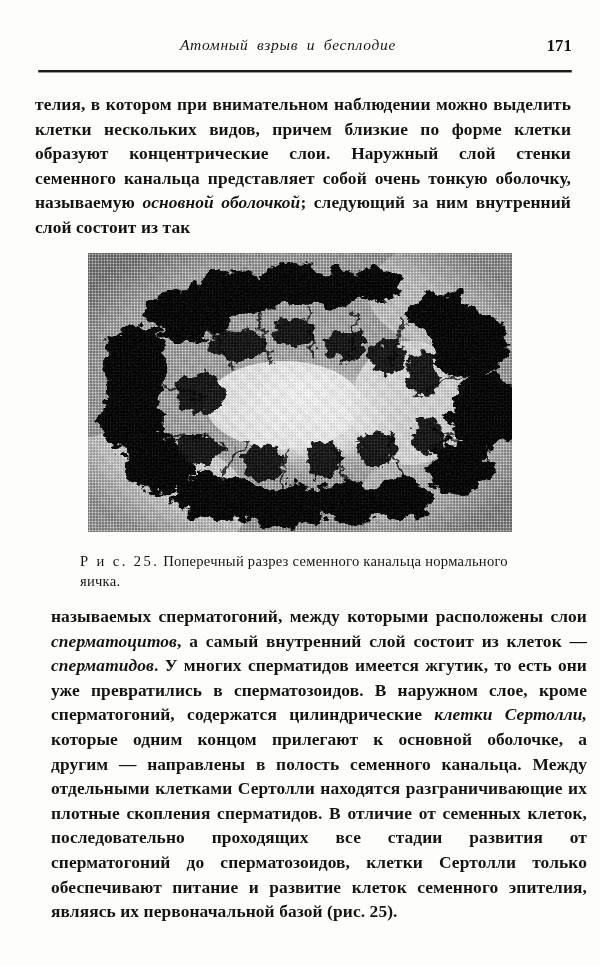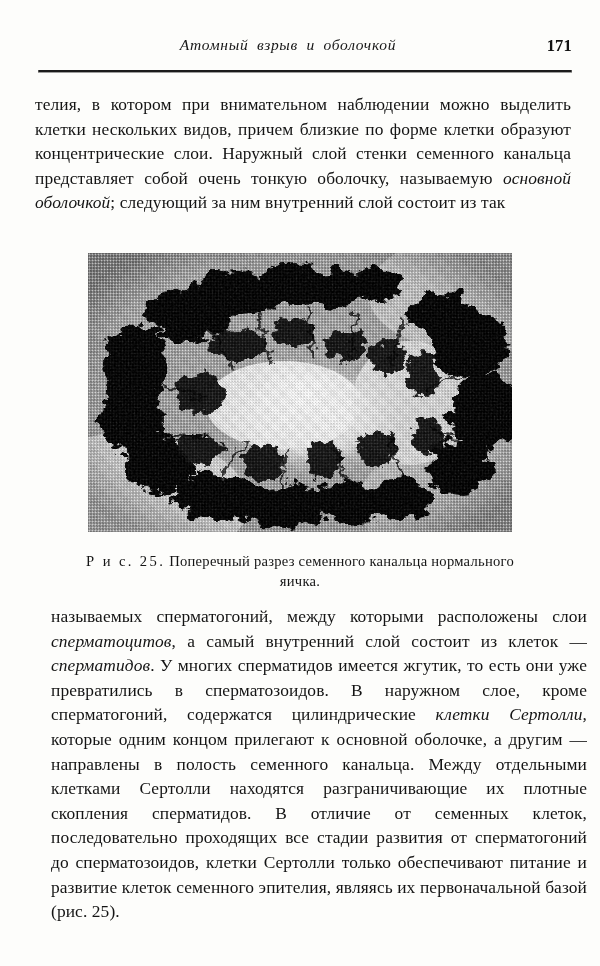--- a/index.html
+++ b/index.html
@@ -65,20 +65,21 @@
     width: 100%;
     height: 0.8px;
     background: rgba(40,40,40,0.45);
   }
 
   
   .body-col {
     position: absolute;
     left: 35px;
     width: 536px;
+    font-weight: bold;
   }
   .para {
     margin: 0;
     text-align: justify;
     text-align-last: left;
     font-size: 17.4px;
     line-height: 24.6px;
     letter-spacing: 0.1px;
     color: #141414;
     hyphens: manual;
@@ -132,37 +133,37 @@
     opacity: 0.5;
     mix-blend-mode: multiply;
   }
 
   
   .caption {
     position: absolute;
     left: 80px;
     top: 552px;
     width: 440px;
-    text-align: center;
+    text-align: left;
     font-size: 14.6px;
     line-height: 19.5px;
     letter-spacing: 0.25px;
     color: #151515;
   }
   .caption .rislabel {
     letter-spacing: 2.4px;
   }
 </style>
 </head>
 <body>
 
 <div class="page">
 
   <div class="header-zone">
-    <div class="running-head">Атомный взрыв и оболочкой</div>
+    <div class="running-head">Атомный взрыв и бесплодие</div>
     <div class="page-number">171</div>
   </div>
   <div class="head-rule"></div>
 
   <div class="body-col" id="para-top" style="top:92px;">
     <p class="para">телия, в котором при внимательном наблюдении можно выделить клетки нескольких видов, причем близкие по форме клетки образуют концентрические слои. Наружный слой стенки семенного канальца представляет собой очень тонкую оболочку, называемую <em>основной оболочкой</em>; следующий за ним внутренний слой состоит из так</p>
   </div>
 
   <div class="figure">
     <div class="plate">

